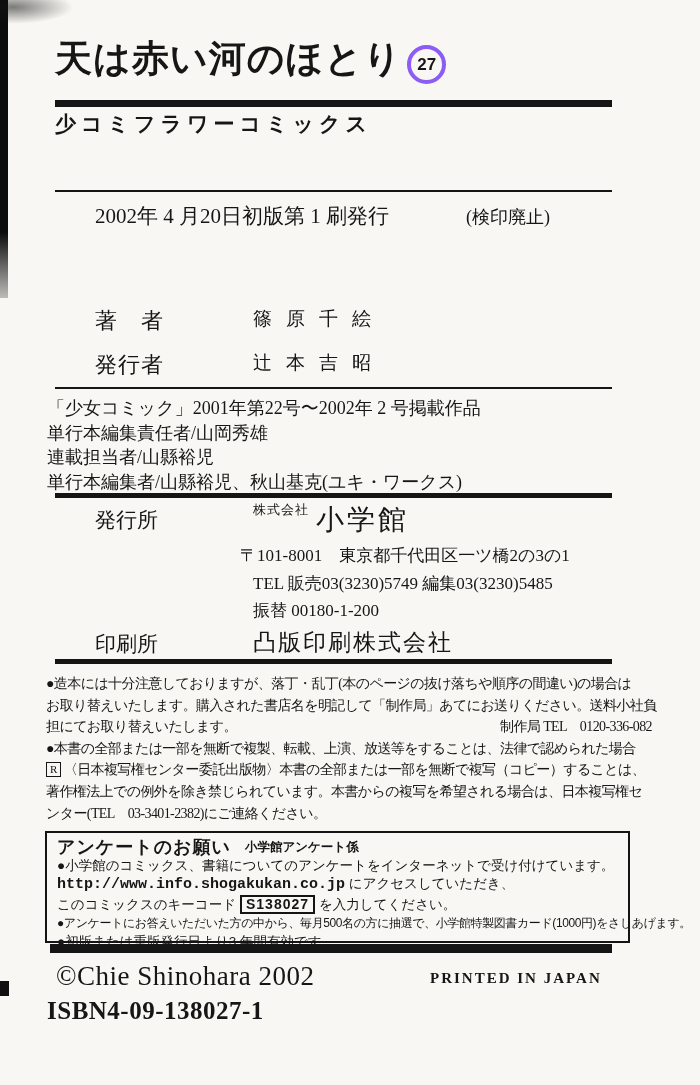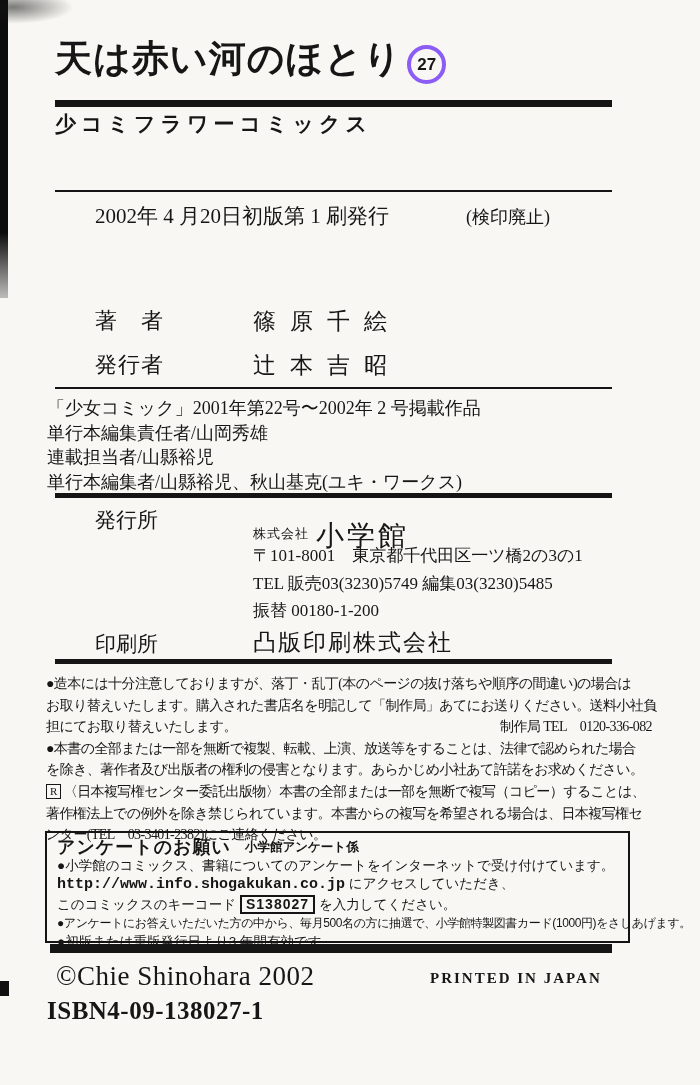--- a/index.html
+++ b/index.html
@@ -33,35 +33,35 @@
   .title-rule{left:55px;top:100px;width:557px;height:7px;}
   .imprint{left:55px;top:110px;
     font-family:"Liberation Sans","DejaVu Sans",sans-serif;
     font-weight:bold;font-size:21px;letter-spacing:5px;}
 
   .rule-thin-1{left:55px;top:190px;width:557px;height:2px;}
   .edition{left:95px;top:202px;font-size:21px;}
   .inspection{left:466px;top:205px;font-size:18px;}
 
   .credit-label{left:95px;font-size:22px;letter-spacing:1px;}
-  .credit-name{left:253px;font-size:23px;letter-spacing:14px;}
+  .credit-name{left:253px;font-size:19px;letter-spacing:14px;}
   .row-author{top:306px;}
   .row-publisher-person{top:350px;}
 
   .rule-thin-2{left:55px;top:387px;width:557px;height:2px;}
 
   .serial{left:47px;top:396px;font-size:18px;line-height:24.5px;}
 
   .rule-thick-2{left:55px;top:493px;width:557px;height:5px;}
 
   .pub-label{left:95px;top:506px;font-size:21px;}
-  .pub-company{left:253px;top:501px;display:flex;align-items:center;margin-top:16px;}
+  .pub-company{left:253px;top:501px;display:flex;align-items:flex-start;}
   .pub-company .prefix{font-size:13px;padding-bottom:5px;letter-spacing:1px;}
   .pub-company .name{font-size:28px;margin-left:7px;letter-spacing:3px;}
-  .pub-address{left:253px;top:544px;font-size:17px;}
+  .pub-address{left:240px;top:544px;font-size:17px;}
   .pub-tel{left:253px;top:572px;font-size:17px;}
   .pub-transfer{left:253px;top:599px;font-size:17px;}
 
   .printer-label{left:95px;top:630px;font-size:21px;}
   .printer-name{left:253px;top:627px;font-size:23px;letter-spacing:2px;}
 
   .rule-thick-3{left:55px;top:659px;width:557px;height:5px;}
 
   .legal{left:46px;top:673px;width:606px;font-size:14px;line-height:21.6px;letter-spacing:-.6px;}
   .legal-line{white-space:nowrap;}
@@ -138,21 +138,20 @@
   <div class="abs rule rule-thick-3"></div>
 
   <div class="abs legal">
     <div class="legal-line">●造本には十分注意しておりますが、落丁・乱丁(本のページの抜け落ちや順序の間違い)の場合は</div>
     <div class="legal-line">お取り替えいたします。購入された書店名を明記して「制作局」あてにお送りください。送料小社負</div>
     <div class="legal-line split">
       <span>担にてお取り替えいたします。</span>
       <span>制作局 TEL　0120-336-082</span>
     </div>
     <div class="legal-line">●本書の全部または一部を無断で複製、転載、上演、放送等をすることは、法律で認められた場合</div>
-    <div class="legal-line">を除き、著作者及び出版者の権利の侵害となります。あらかじめ小社あて許諾をお求めください。</div>
     <div class="legal-line">
       <span class="r-box">R</span><span>〈日本複写権センター委託出版物〉本書の全部または一部を無断で複写（コピー）することは、</span>
     </div>
     <div class="legal-line">著作権法上での例外を除き禁じられています。本書からの複写を希望される場合は、日本複写権セ</div>
     <div class="legal-line">ンター(TEL　03-3401-2382)にご連絡ください。</div>
   </div>
 
   <div class="abs survey-box">
     <div class="survey-head">
       <span class="main">アンケートのお願い</span>

